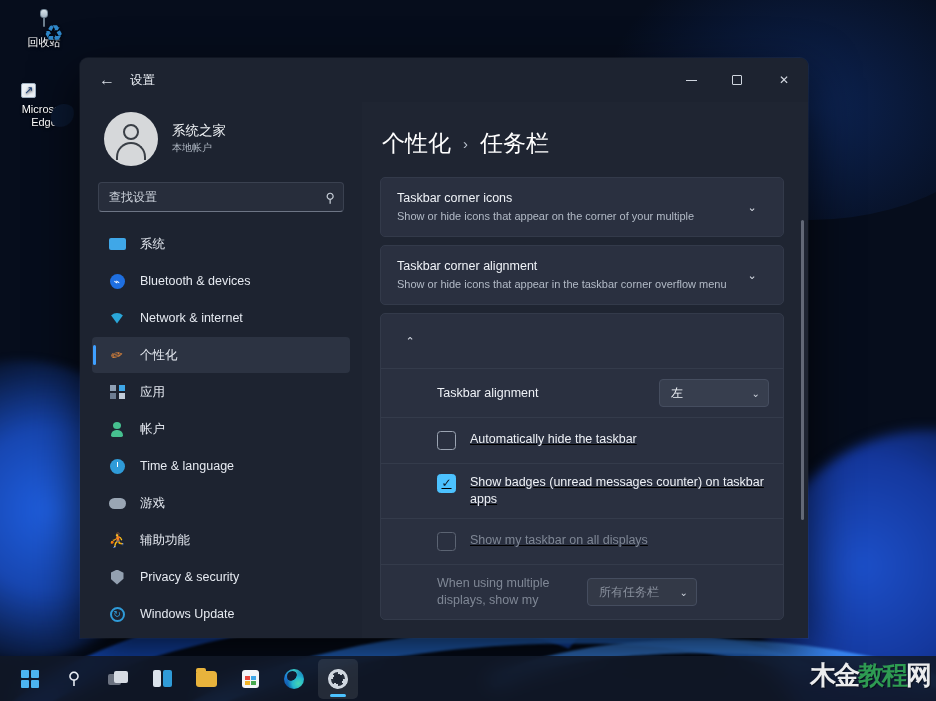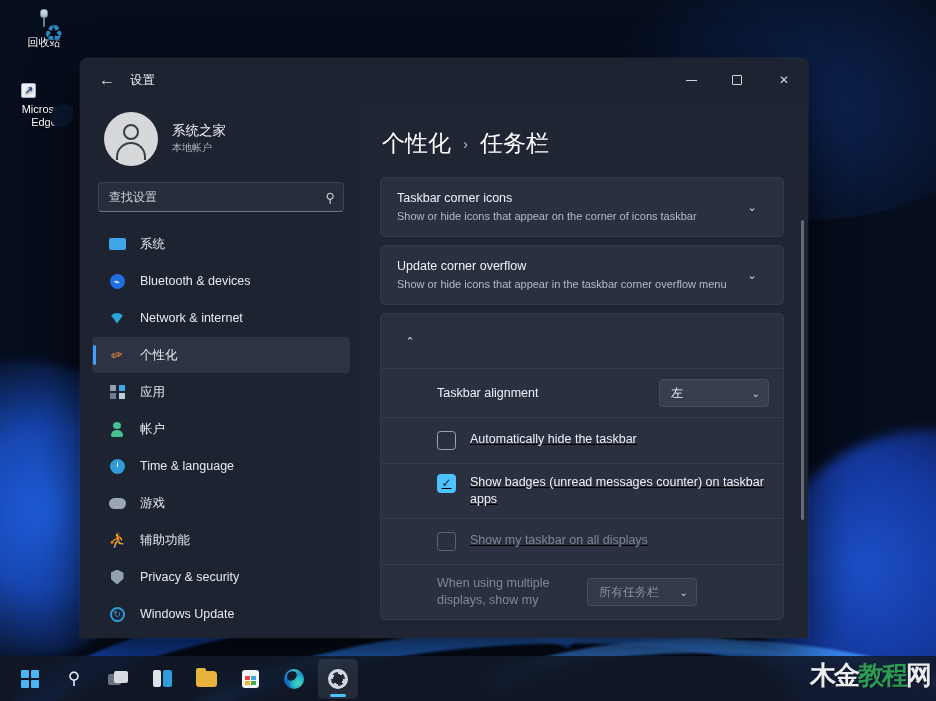--- a/index.html
+++ b/index.html
@@ -561,30 +561,30 @@
         <div class="breadcrumb">
           <span>个性化</span>
           <span class="crumb-sep">›</span>
           <span class="crumb-cur">任务栏</span>
         </div>
 
         <div class="card">
           <div class="card-head">
             <div class="texts">
               <div class="card-title">Taskbar corner icons</div>
-              <div class="card-sub">Show or hide icons that appear on the corner of icons taskbar</div>
+              <div class="card-sub">Show or hide icons that appear on the corner of your multiple</div>
             </div>
             <div class="chev">⌄</div>
           </div>
         </div>
 
         <div class="card">
           <div class="card-head">
             <div class="texts">
-              <div class="card-title">Update corner overflow</div>
+              <div class="card-title">Taskbar corner alignment</div>
               <div class="card-sub">Show or hide icons that appear in the taskbar corner overflow menu</div>
             </div>
             <div class="chev">⌄</div>
           </div>
         </div>
 
         <div class="card">
           <div class="card-head">
             <div class="chev">⌃</div>
           </div>

